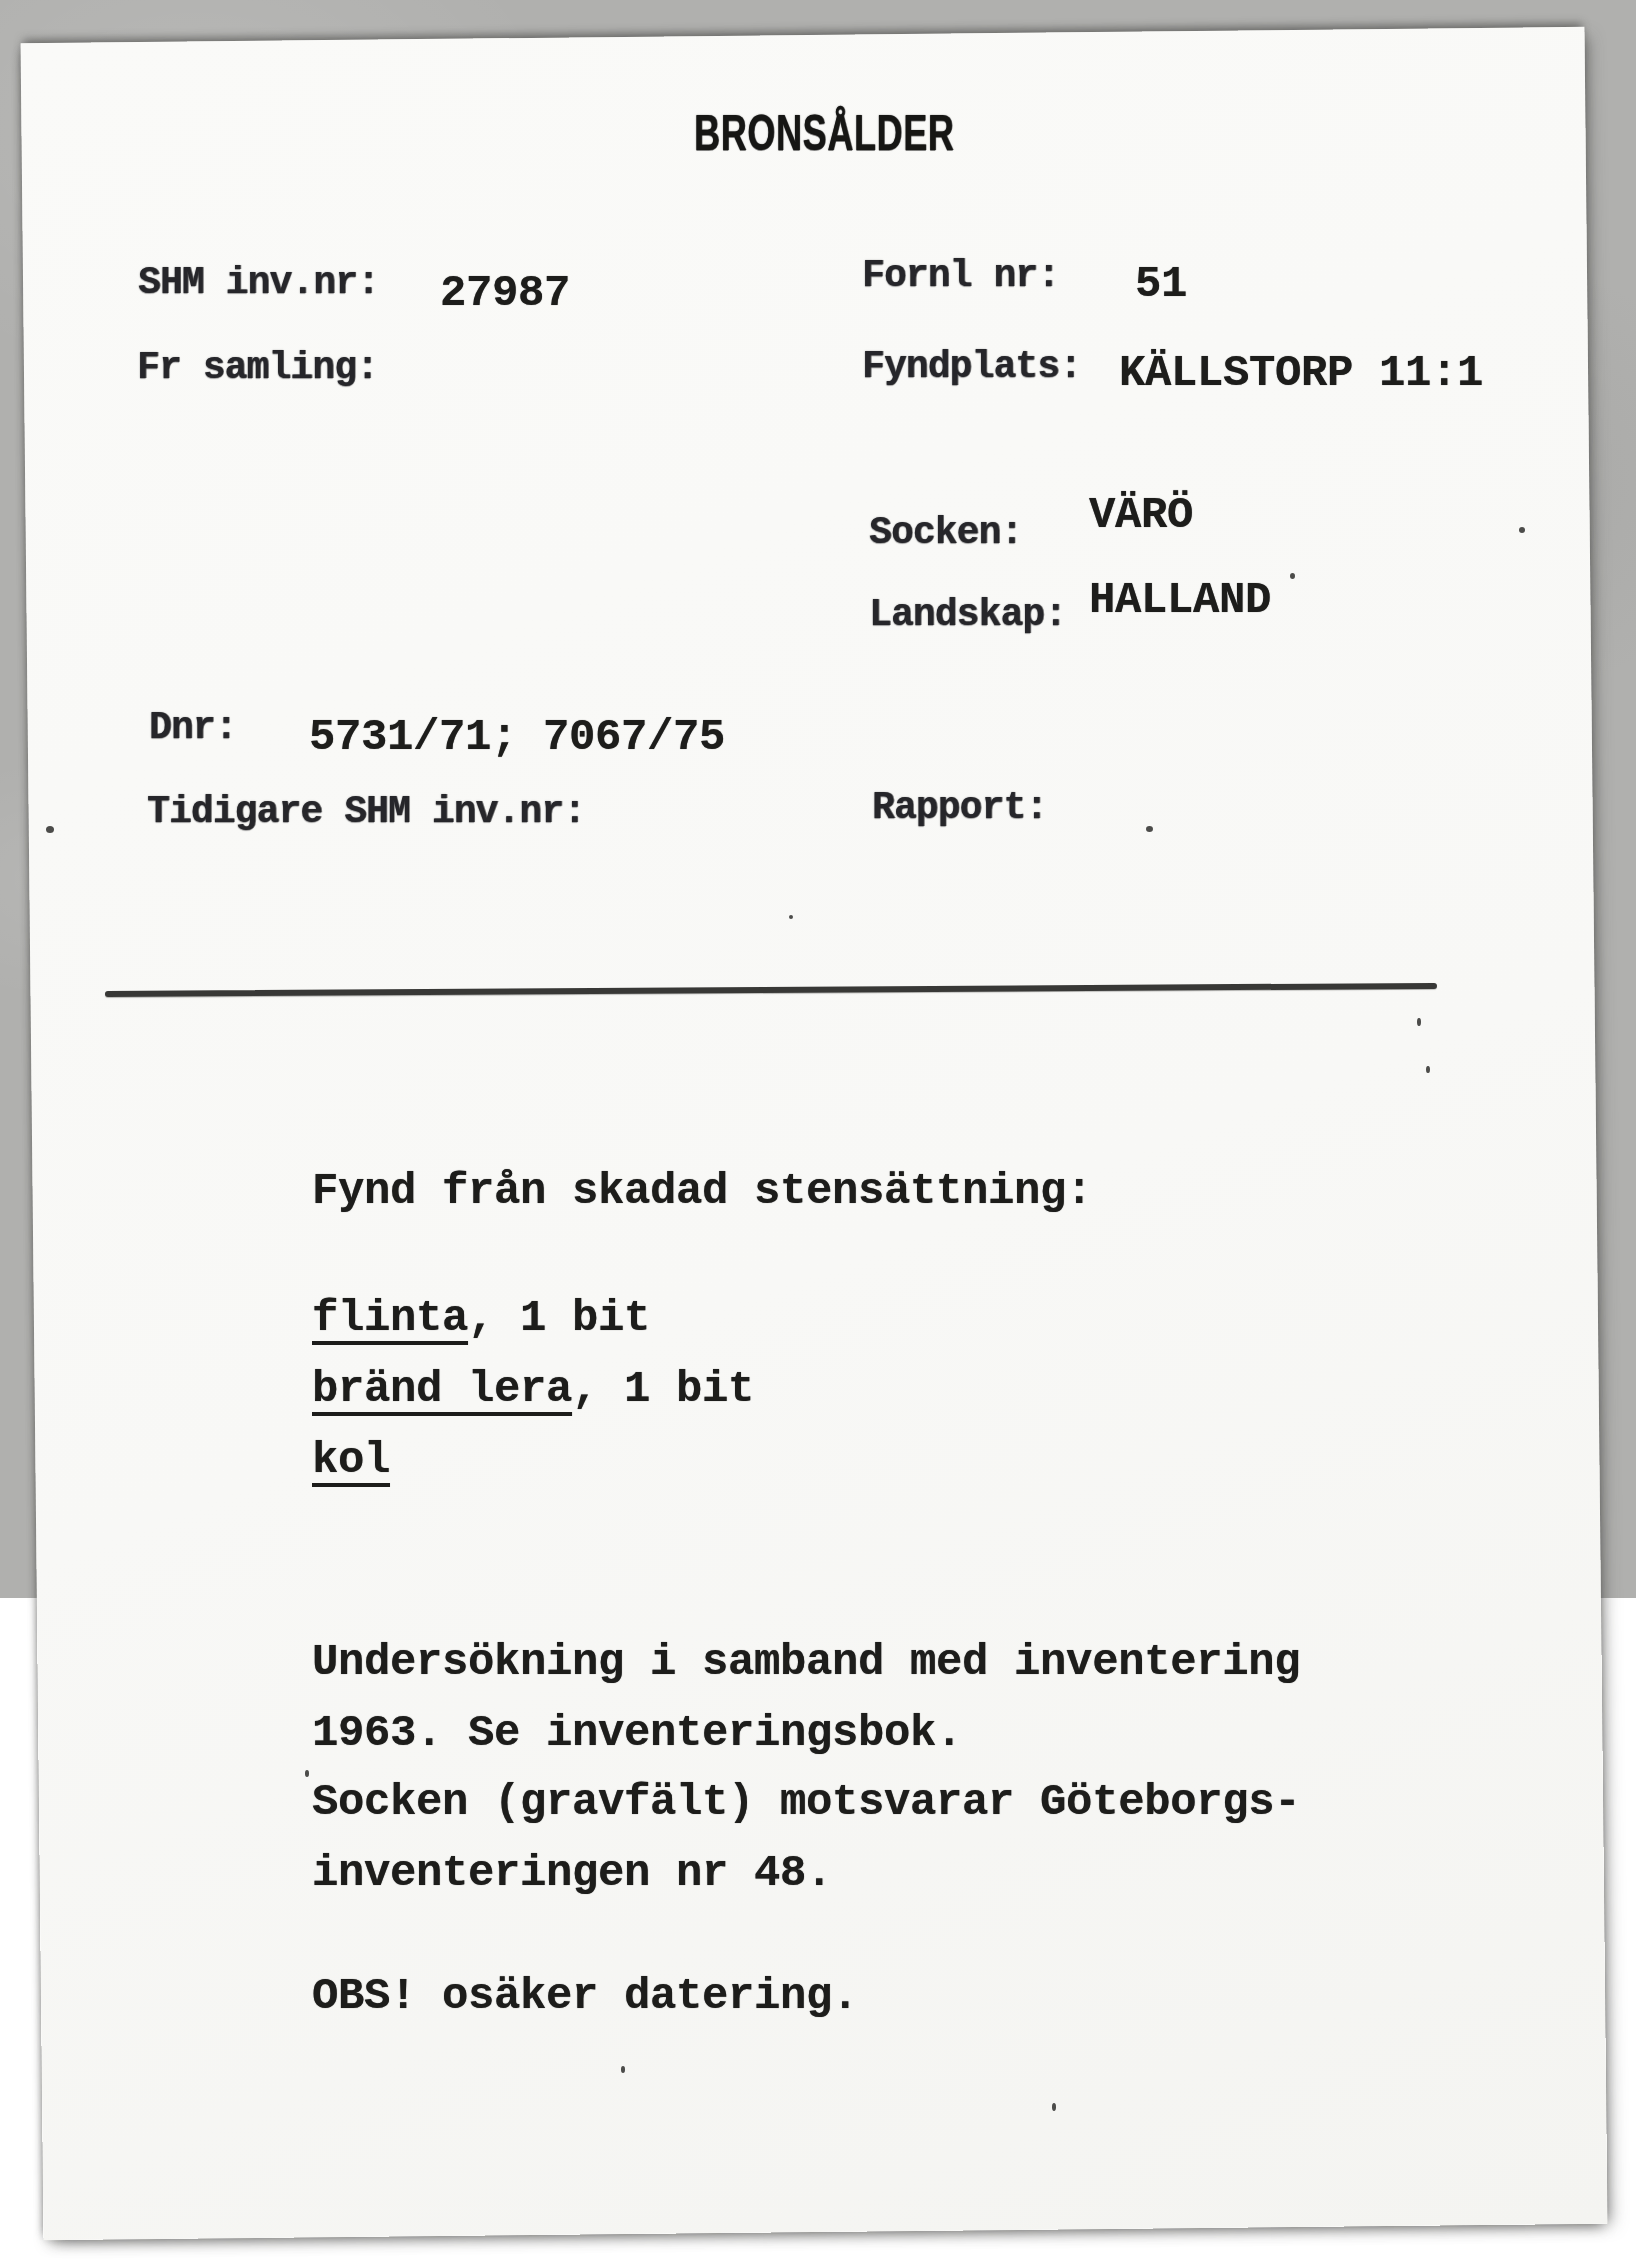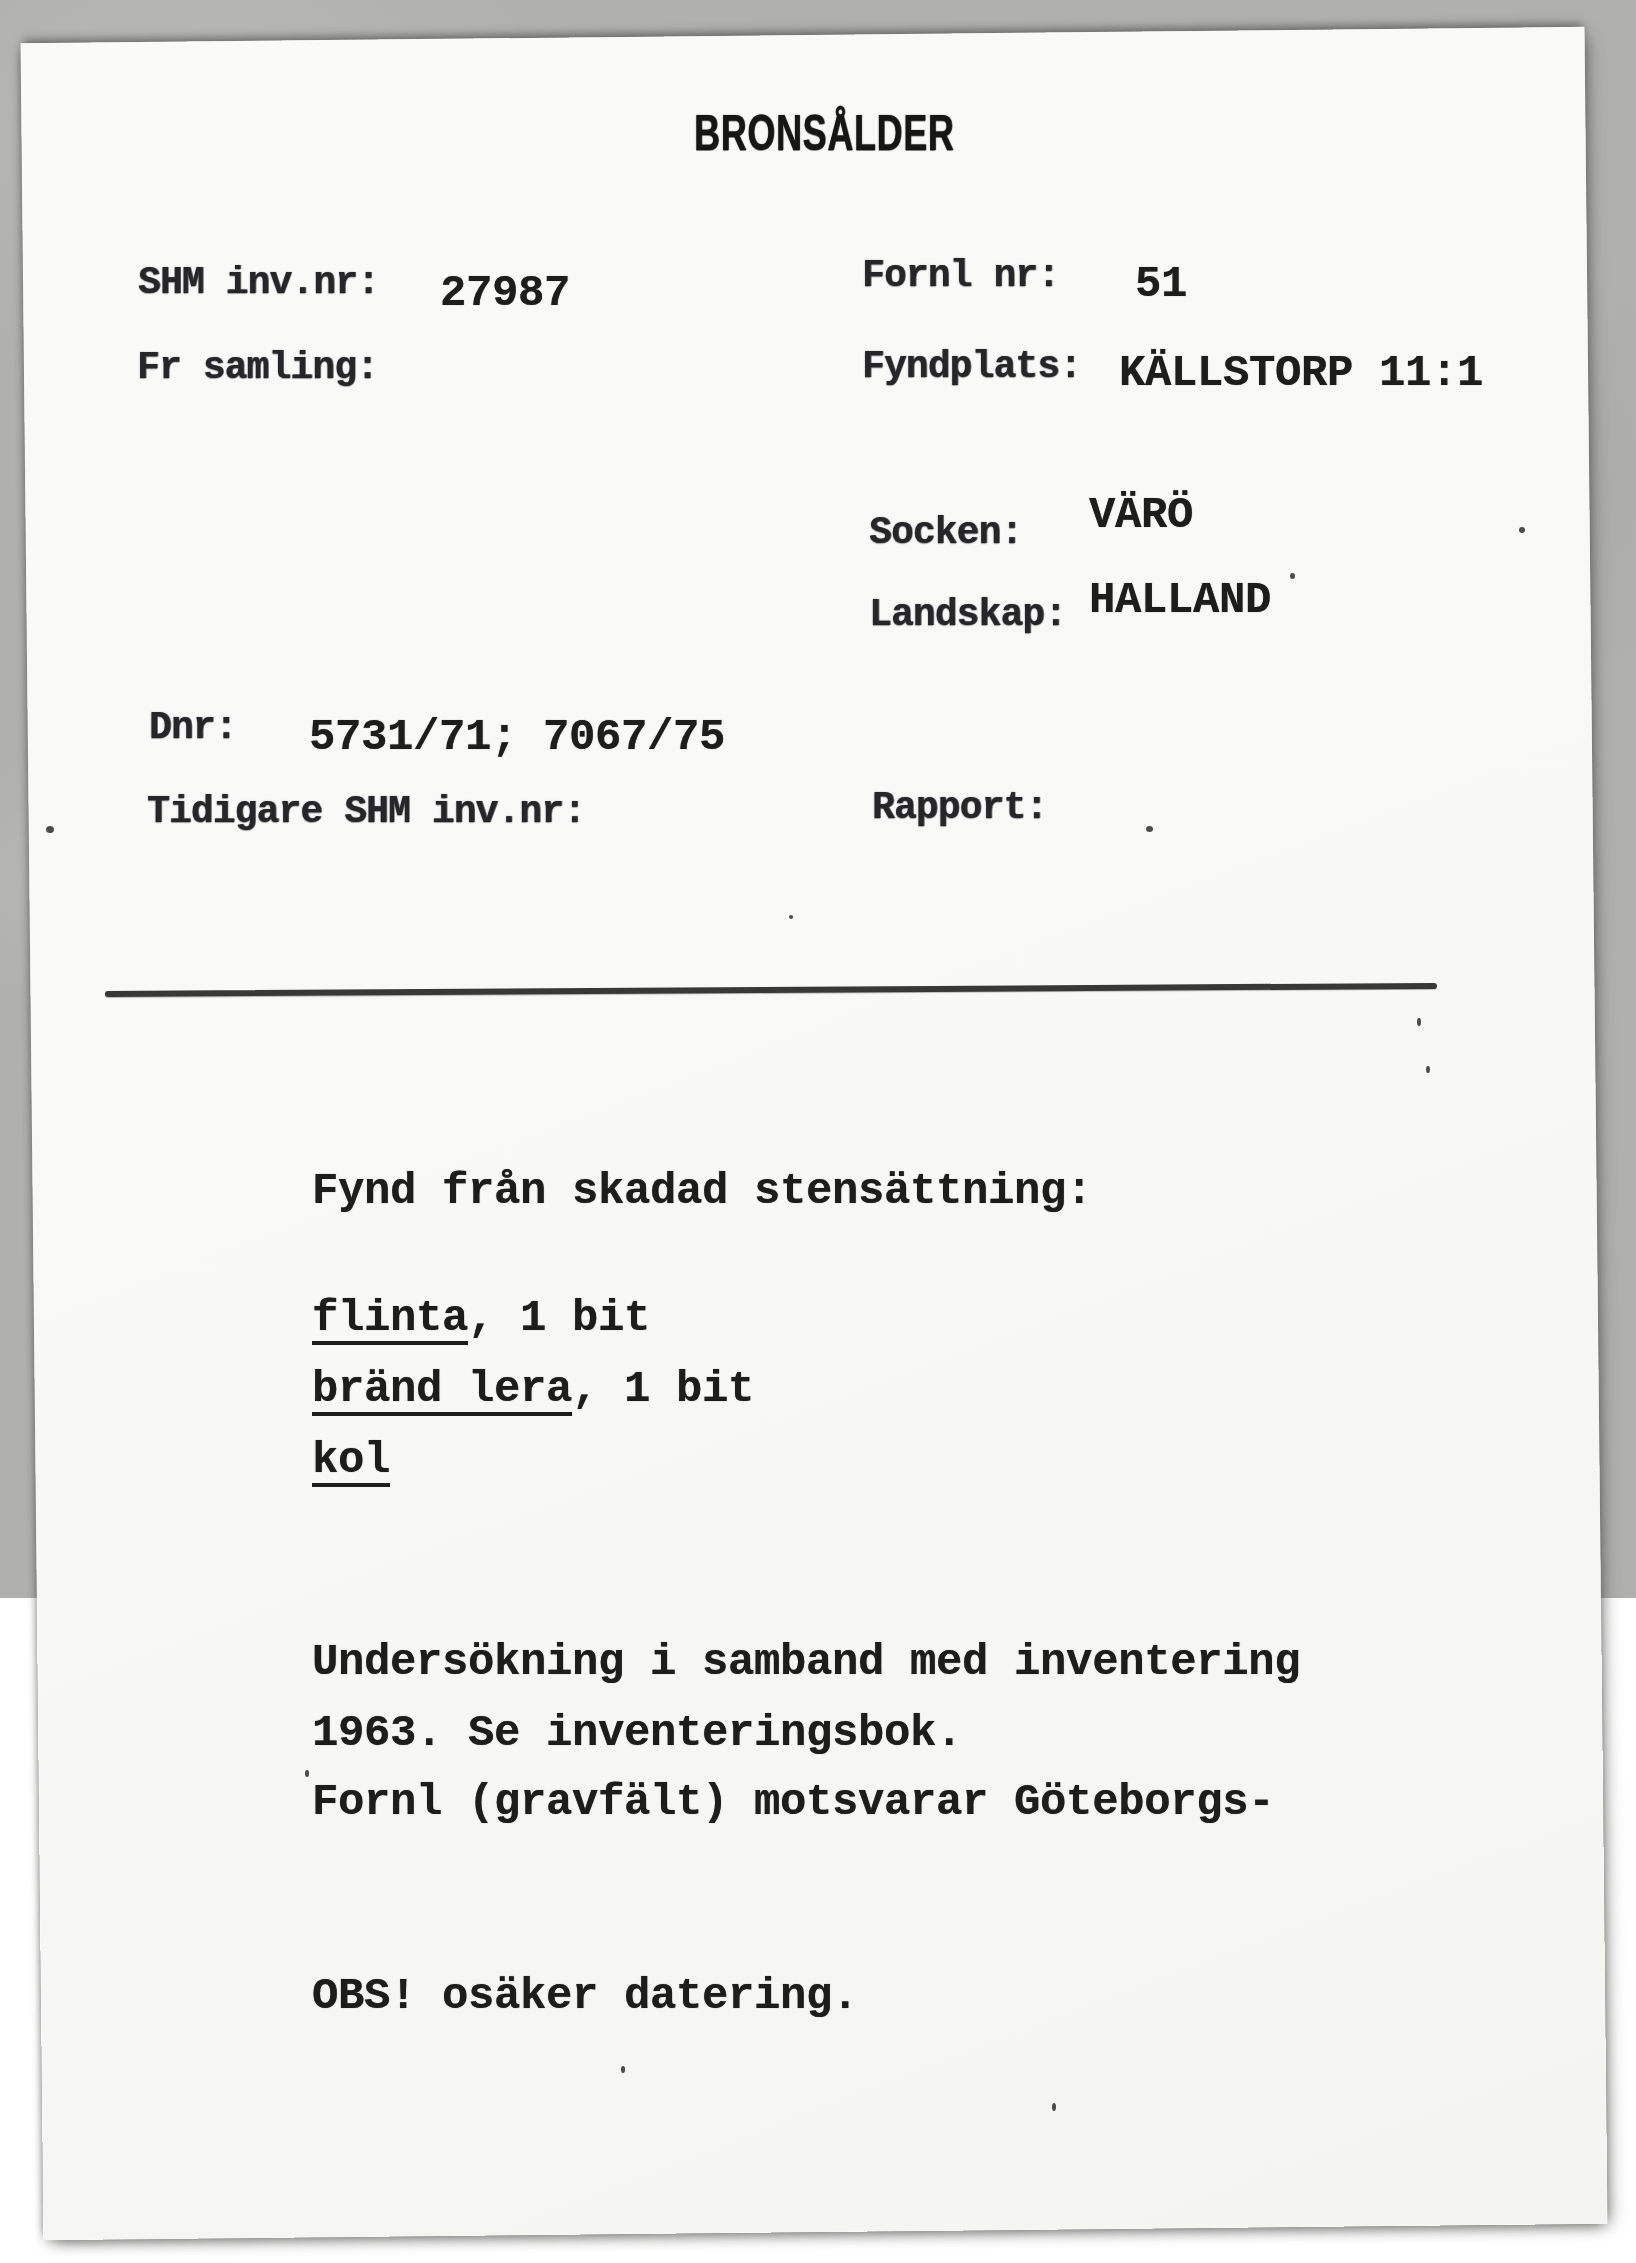--- a/index.html
+++ b/index.html
@@ -97,21 +97,22 @@
   <div class="abs typed" style="left:312px;top:1169px;">Fynd från skadad stensättning:</div>
 
   <div class="abs typed" style="left:312px;top:1296px;"><span class="u">flinta</span><span>, 1 bit</span></div>
 
   <div class="abs typed" style="left:312px;top:1367px;"><span class="u">bränd lera</span><span>, 1 bit</span></div>
 
   <div class="abs typed" style="left:312px;top:1438px;"><span class="u">kol</span><span></span></div>
 
   <div class="abs typed" style="left:312px;top:1640px;">Undersökning i samband med inventering</div>
   <div class="abs typed" style="left:312px;top:1711px;">1963. Se inventeringsbok.</div>
-  <div class="abs typed" style="left:312px;top:1780px;">Fornl (gravfält) motsvarar Göteborgs-</div>
+  <div class="abs typed" style="left:312px;top:1780px;">Socken (gravfält) motsvarar Göteborgs-</div>
+  <div class="abs typed" style="left:312px;top:1851px;">inventeringen nr 48.</div>
 
   <div class="abs typed" style="left:312px;top:1974px;">OBS! osäker datering.</div>
 
   <div class="speck" style="left:1519px;top:527px;width:6.2px;height:6.2px;"></div>
   <div class="speck" style="left:1290px;top:573px;width:5.3px;height:6.2px;"></div>
   <div class="speck" style="left:1146px;top:826px;width:7px;height:6.2px;"></div>
   <div class="speck" style="left:1417px;top:1018px;width:3.5px;height:8px;"></div>
   <div class="speck" style="left:1426px;top:1066px;width:3.5px;height:7px;"></div>
   <div class="speck" style="left:46px;top:826px;width:8px;height:7px;"></div>
   <div class="speck" style="left:305px;top:1770px;width:4.4px;height:7px;"></div>

